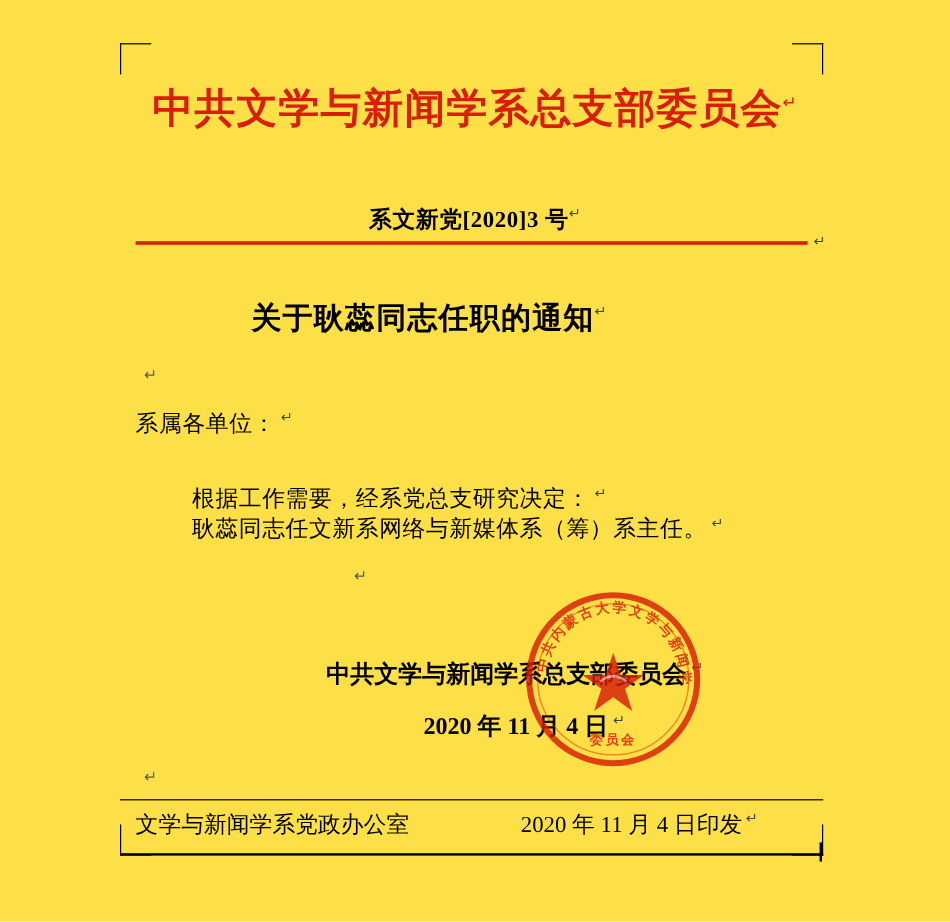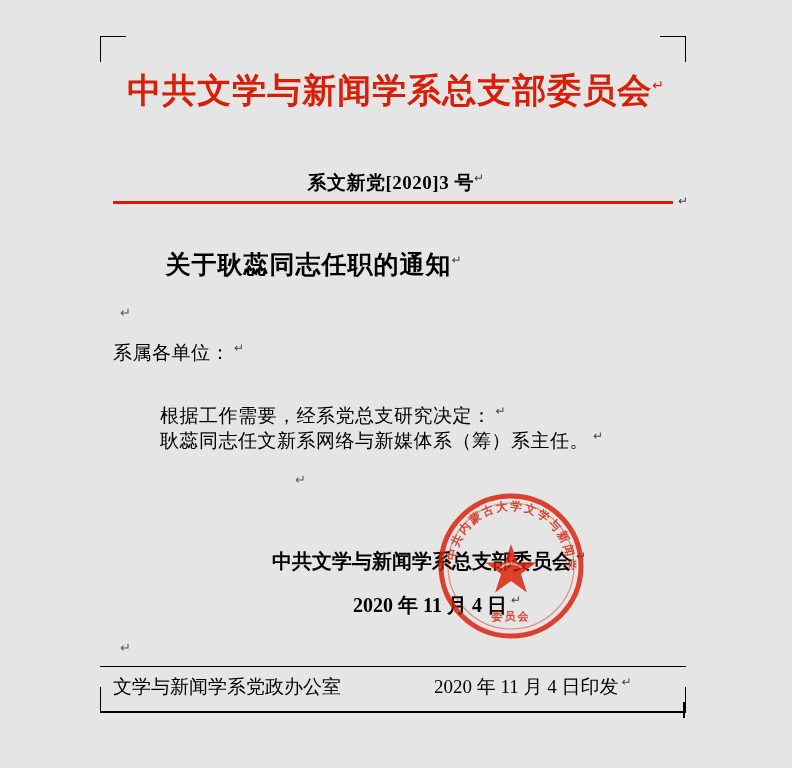--- a/index.html
+++ b/index.html
@@ -10,21 +10,21 @@
     width: 792px;
     height: 768px;
     background: #ffffff;
     font-family: "Liberation Serif", serif;
     overflow: hidden;
   }
   .page {
     position: relative;
     width: 792px;
     height: 768px;
-    background: #e5e5e5;
+    background: #fde047;
   }
 
   
   .crop {
     position: absolute;
     background: #000000;
   }
   .crop-tl-h { left: 100px; top: 36px; width: 26px; height: 1px; }
   .crop-tl-v { left: 100px; top: 36px; width: 1px; height: 26px; }
   .crop-tr-h { left: 660px; top: 36px; width: 26px; height: 1px; }
@@ -95,20 +95,21 @@
   .doc-subject {
     position: absolute;
     left: 0;
     top: 248px;
     width: 628px;
     text-align: center;
     color: #000000;
     font-size: 25px;
     font-weight: bold;
     letter-spacing: 1px;
+    padding-left: 44px;
   }
   .doc-subject .pilcrow {
     font-size: 12px;
     font-weight: normal;
     color: #444;
     vertical-align: super;
   }
 
   .blank-mark {
     position: absolute;

